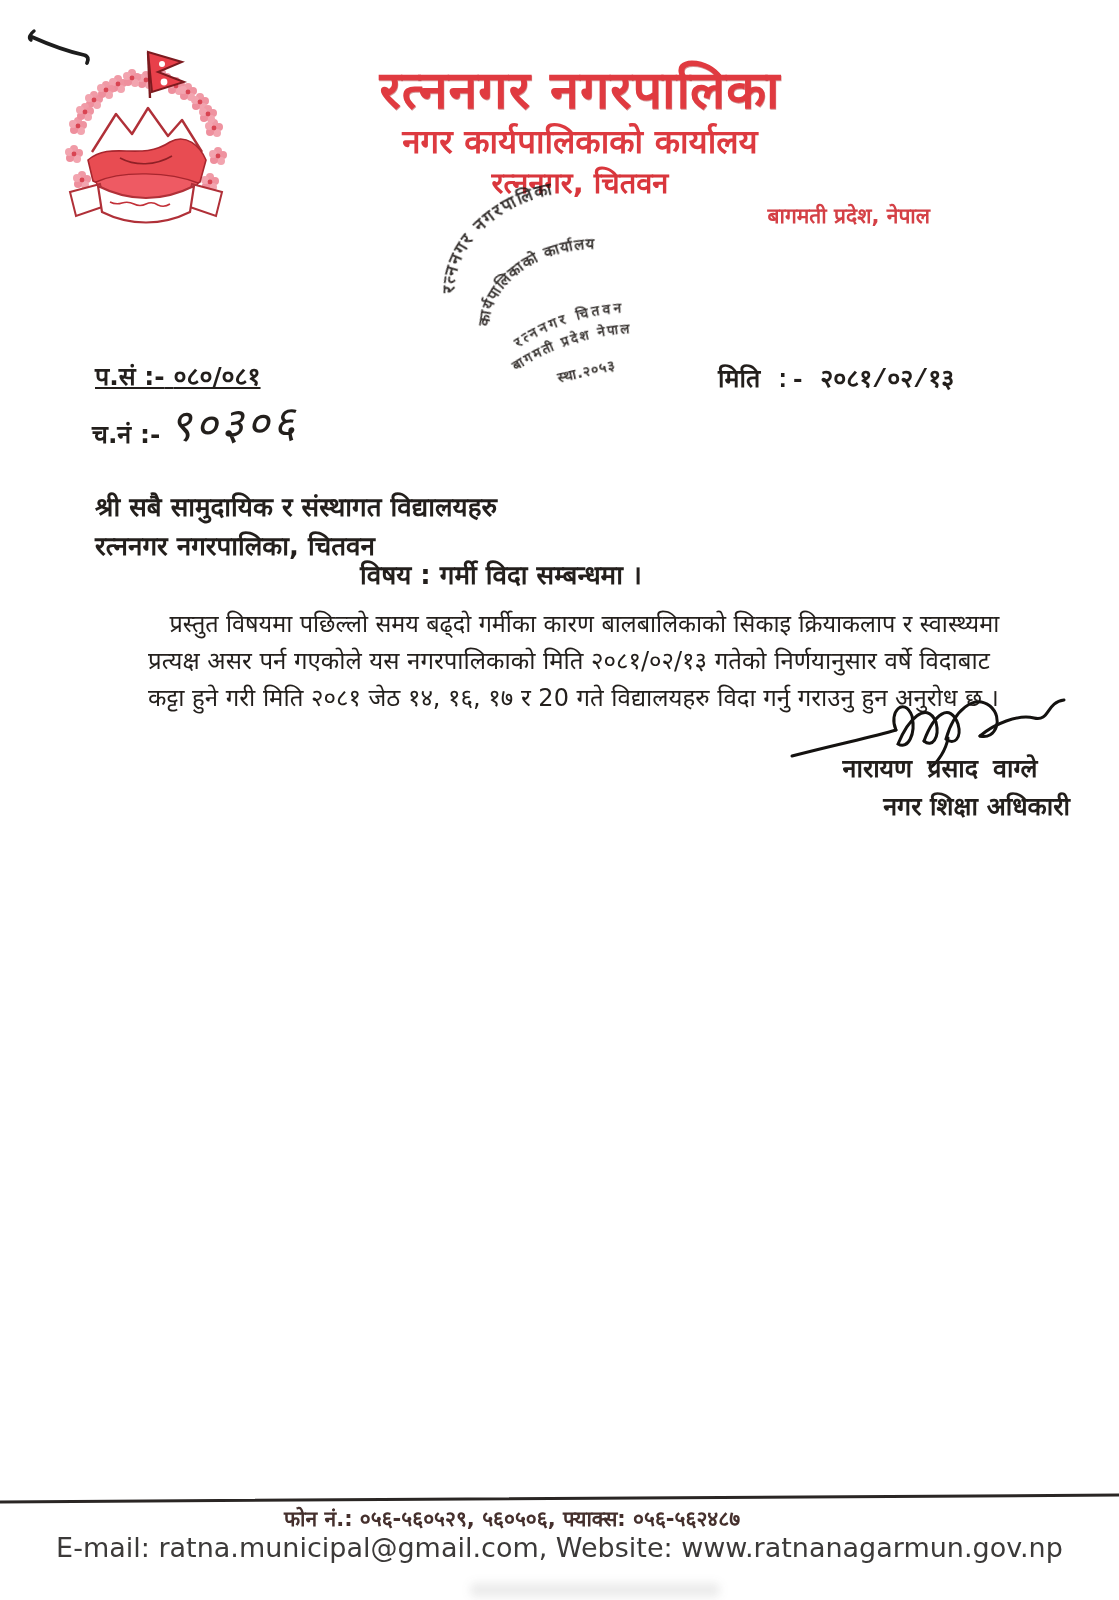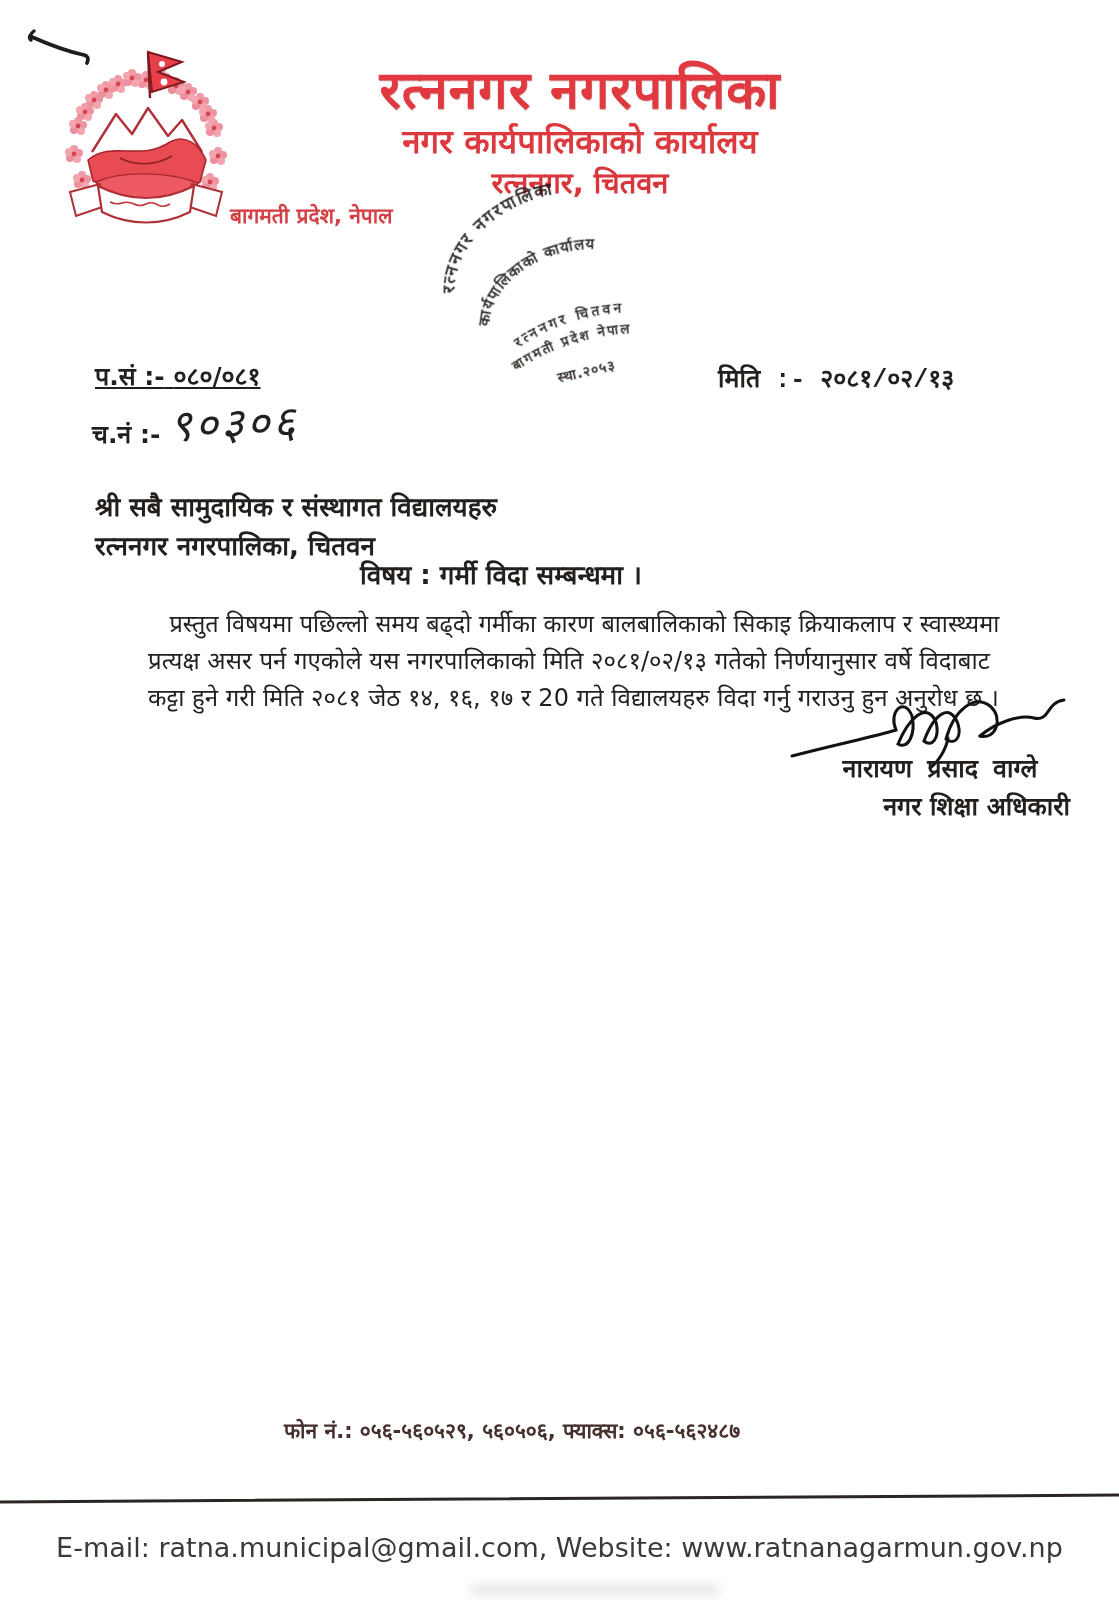--- a/index.html
+++ b/index.html
@@ -26,21 +26,21 @@
   }
   .hdr-office{
     left:230px;top:118px;width:700px;text-align:center;
     font-size:33px;font-weight:bold;color:#dd3a40;white-space:nowrap;
   }
   .hdr-place{
     left:230px;top:162px;width:700px;text-align:center;
     font-size:29px;font-weight:bold;color:#d9363c;white-space:nowrap;
   }
   .hdr-province{
-    left:230px;top:201px;width:700px;text-align:left;
+    left:230px;top:201px;width:700px;text-align:right;
     font-size:21px;font-weight:bold;color:#d44046;white-space:nowrap;
   }
 
   
   .stamp{
     left:438px;top:178px;width:260px;height:205px;
     transform:rotate(-13deg);
     opacity:.88;
   }
 
@@ -77,21 +77,21 @@
   .sig-post{left:810px;top:788px;width:260px;text-align:right;
     font-size:25px;font-weight:600;white-space:nowrap;}
 
   
   .foot-rule{
     left:-4px;top:1497px;width:1128px;height:3px;
     background:#2a2624;
     transform:rotate(-0.35deg);
     border-radius:2px;
   }
-  .foot-phone{left:0;top:1416px;width:1024px;text-align:center;
+  .foot-phone{left:0;top:1504px;width:1024px;text-align:center;
     font-size:21px;font-weight:600;color:#45302d;white-space:nowrap;}
   .foot-mail{left:0;top:1532px;width:1119px;text-align:center;
     font-size:27px;color:#3c3a39;white-space:nowrap;}
 
   .pen-tick{left:22px;top:28px;width:90px;height:45px;}
   .smudge{
     left:470px;top:1583px;width:250px;height:14px;
     background:rgba(60,60,60,.10);filter:blur(5px);border-radius:6px;
   }
 </style>

